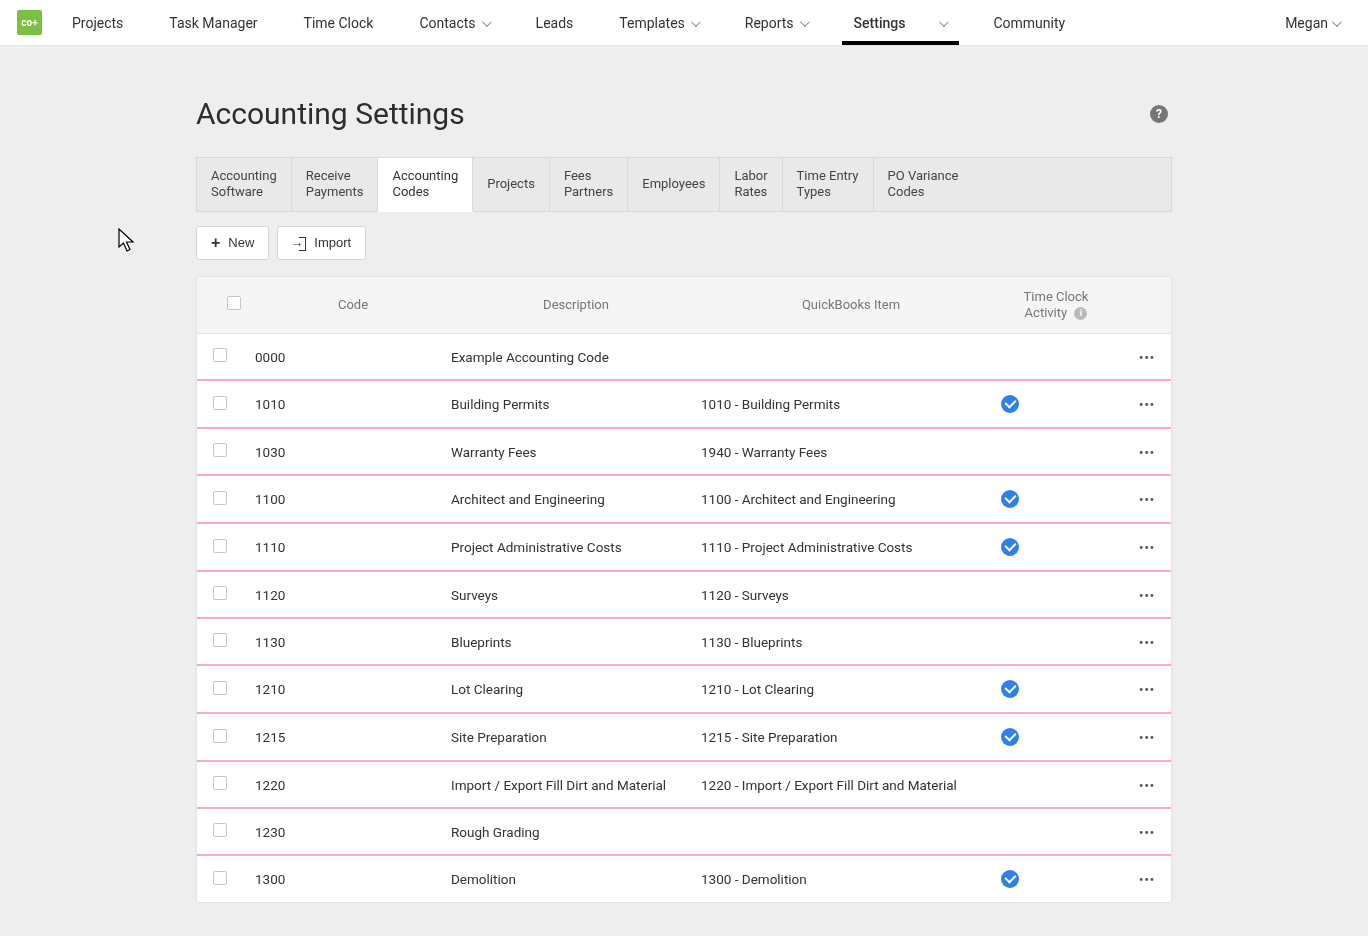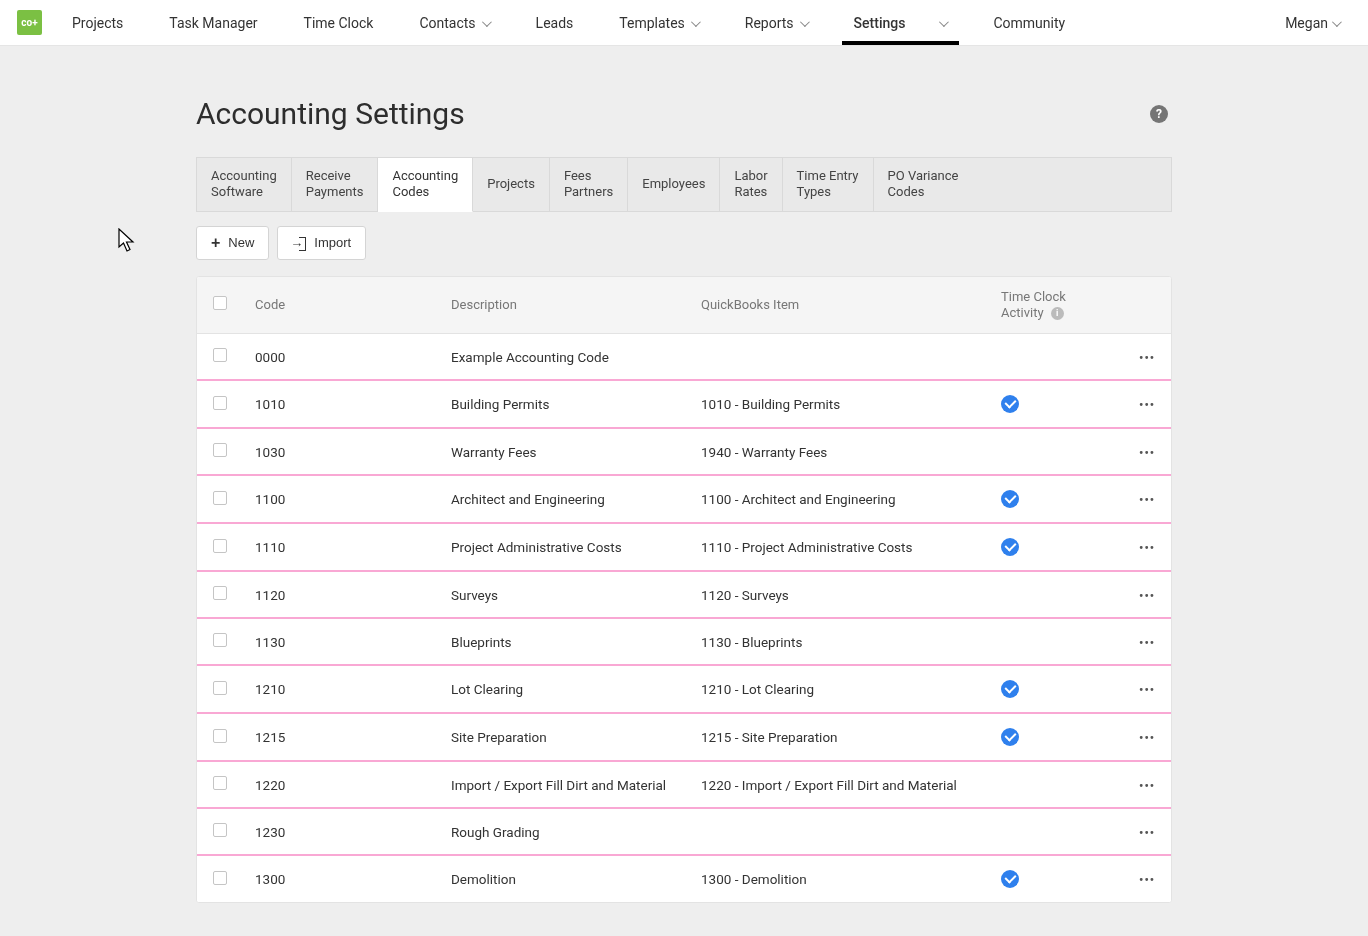--- a/index.html
+++ b/index.html
@@ -215,20 +215,21 @@
     border-radius: 3px;
     background: #fff;
     overflow: hidden;
   }
   .thead {
     background: #f5f5f5;
     display: flex;
     align-items: center;
     padding: 12px 16px;
     border-bottom: 1px solid #e3e3e3;
+    text-align: center;
   }
   .trow {
     display: flex;
     align-items: center;
     padding: 14px 16px;
     border-bottom: 2px solid #f9a8d4;
     background: #fff;
   }
   .trow:last-child { border-bottom: none; }
   .col-check { width: 42px; flex-shrink: 0; }

